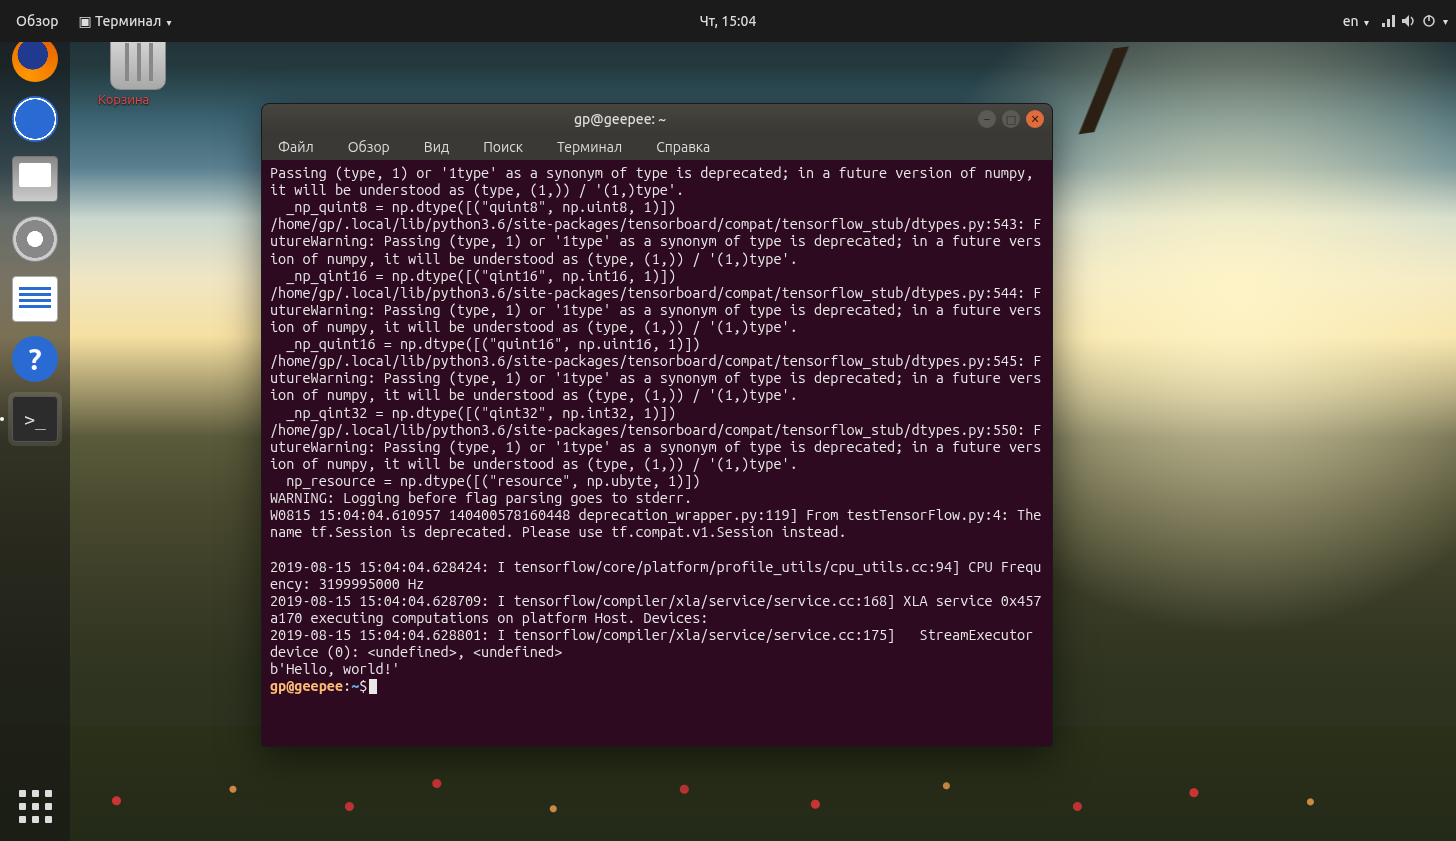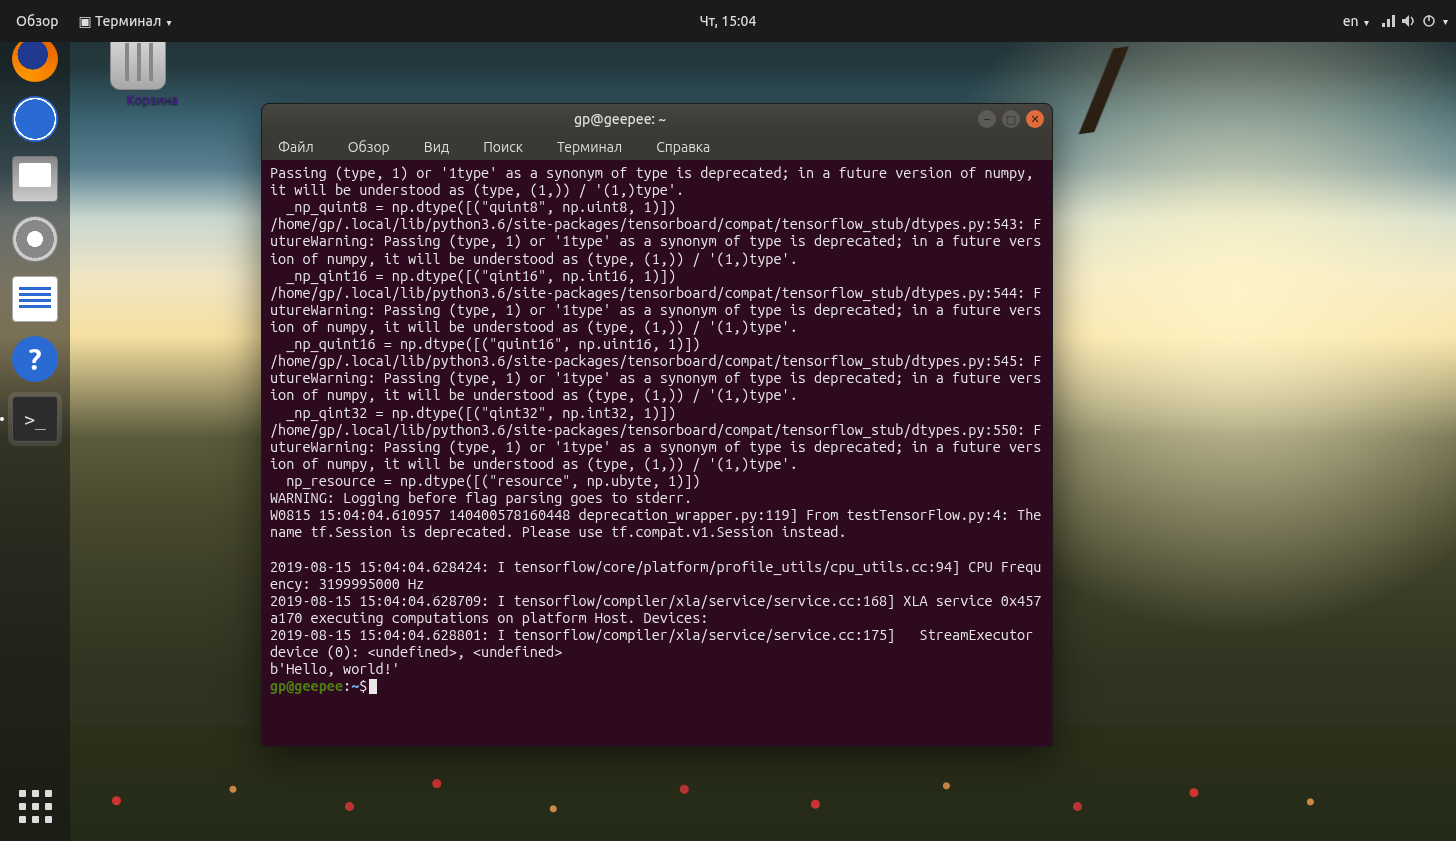--- a/index.html
+++ b/index.html
@@ -74,21 +74,21 @@
 .ic-thunderbird { background:radial-gradient(circle,#2a6ad3 0 60%,#fff 61% 65%,#2a6ad3 66%); border-radius:50%; }
 .ic-files { background:linear-gradient(#888,#ccc); border:1px solid #777; border-radius:4px; position:relative;}
 .ic-files::after{content:"";position:absolute;inset:6px 6px 14px 6px;background:#fff;border-radius:2px;}
 .ic-disk { background:radial-gradient(circle,#fff 0 25%,#888 26% 60%,#ccc 61%); border-radius:50%; border:1px solid #888;}
 .ic-writer { background:#fff; border:1px solid #aaa; border-radius:4px; position:relative;}
 .ic-writer::before{content:"";position:absolute;left:6px;right:6px;top:10px;height:3px;background:#2a6ad3;box-shadow:0 6px 0 #2a6ad3,0 12px 0 #2a6ad3,0 18px 0 #2a6ad3;}
 .ic-help { background:radial-gradient(circle,#2a6ad3 0 80%,#1a4a9a 81%); border-radius:50%; color:#fff; font-weight:bold; font-size:30px;}
 .ic-term { background:#2c2c2c; border:1px solid #555; border-radius:4px; color:#ddd; font-family:monospace; font-size:18px;}
 
 
-.desktop-icon { position:absolute; left:98px; top:34px; width:80px; text-align:right; color:#4c1d95;
+.desktop-icon { position:absolute; left:98px; top:34px; width:80px; text-align:left; color:#ef4444;
   text-shadow:0 1px 2px #000; font-size:13px; z-index:5;}
 .trash-glyph { width:56px; height:56px; margin:0 auto 2px;
   background:linear-gradient(#d9d9d9,#a8a8a8); border-radius:6px 6px 10px 10px; border:1px solid #888; position:relative;}
 .trash-glyph::before{content:"";position:absolute;top:-8px;left:10px;right:10px;height:10px;background:#bbb;border-radius:4px 4px 0 0;border:1px solid #888;}
 .trash-glyph::after{content:"";position:absolute;top:8px;bottom:8px;left:14px;width:4px;background:#888;box-shadow:12px 0 #888,24px 0 #888;}
 
 
 .term-window {
   position:absolute; left:261px; top:103px; width:792px; height:644px;
   background:#2d0a1f; border:1px solid #1a1a1a; border-radius:8px 8px 4px 4px;
@@ -100,21 +100,21 @@
 .win-controls { display:flex; gap:6px; padding-right:8px;}
 .win-btn { width:18px; height:18px; border-radius:50%; background:#5c5a54;
   display:flex; align-items:center; justify-content:center; font-size:11px; color:#2a2a2a; cursor:default;}
 .win-btn.close { background:#e06b3d; color:#3a1a0a;}
 .term-menubar { height:26px; background:#3b3935; display:flex; align-items:center;
   gap:18px; padding:0 8px; color:#ddd; font-size:14px;}
 .term-menu-item { padding:2px 8px; border-radius:3px; cursor:default;}
 .term-body { flex:1; padding:4px 8px 8px; color:#e8e8e8;
   font-family:"Ubuntu Mono","DejaVu Sans Mono",monospace; font-size:14.5px;
   line-height:1.18; white-space:pre-wrap; word-break:break-all; overflow:hidden;}
-.prompt-user { color:#4d7c0f; font-weight:bold;}
+.prompt-user { color:#fdba74; font-weight:bold;}
 .prompt-colon { color:#e8e8e8;}
 .prompt-path { color:#6aa7e8; font-weight:bold;}
 .cursor { display:inline-block; width:8px; height:15px; background:#e8e8e8; vertical-align:text-bottom; margin-left:2px;}
 </style>
 </head>
 <body>
 
 <div class="wallpaper">
   <div class="branch"></div>
 </div>

